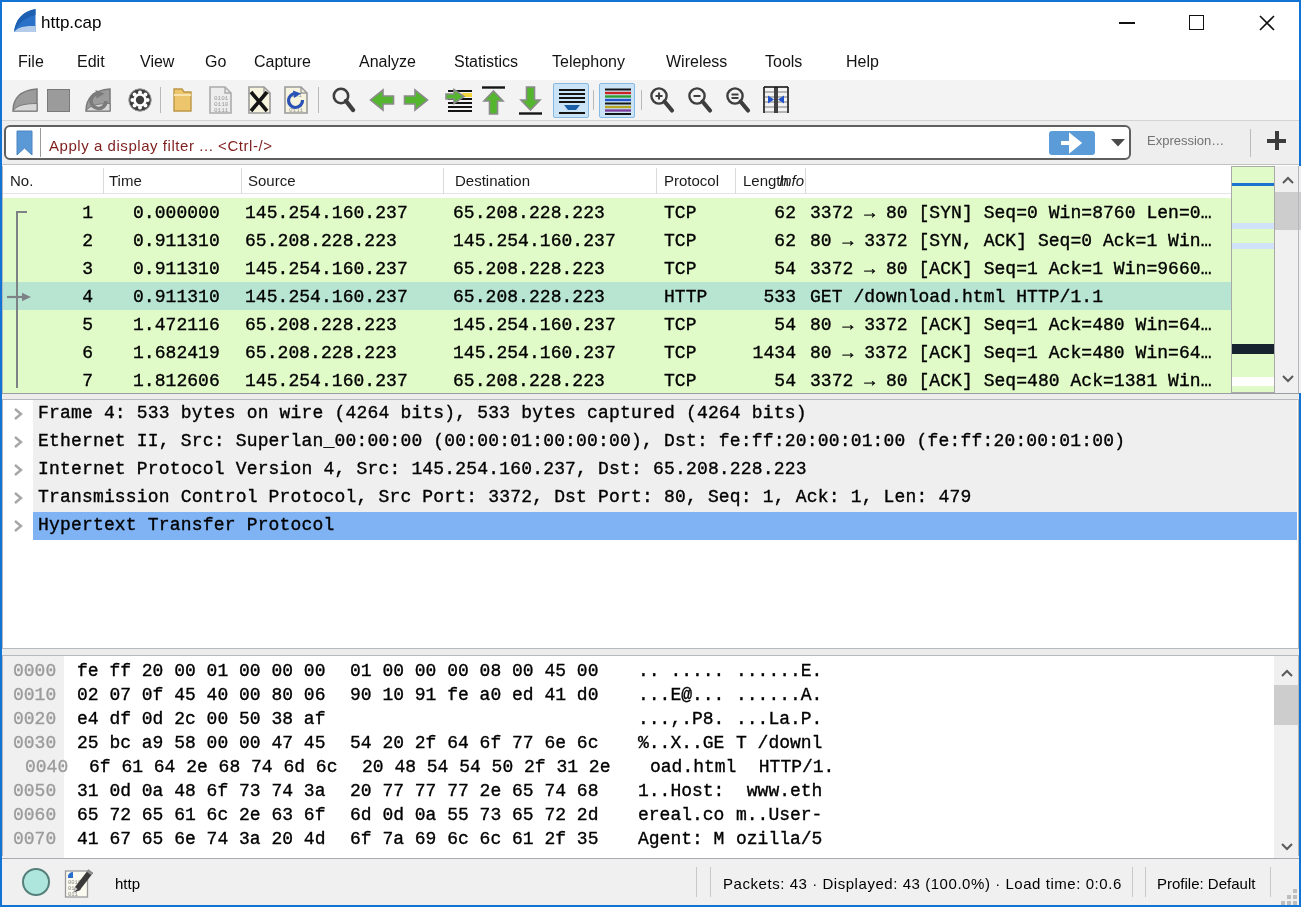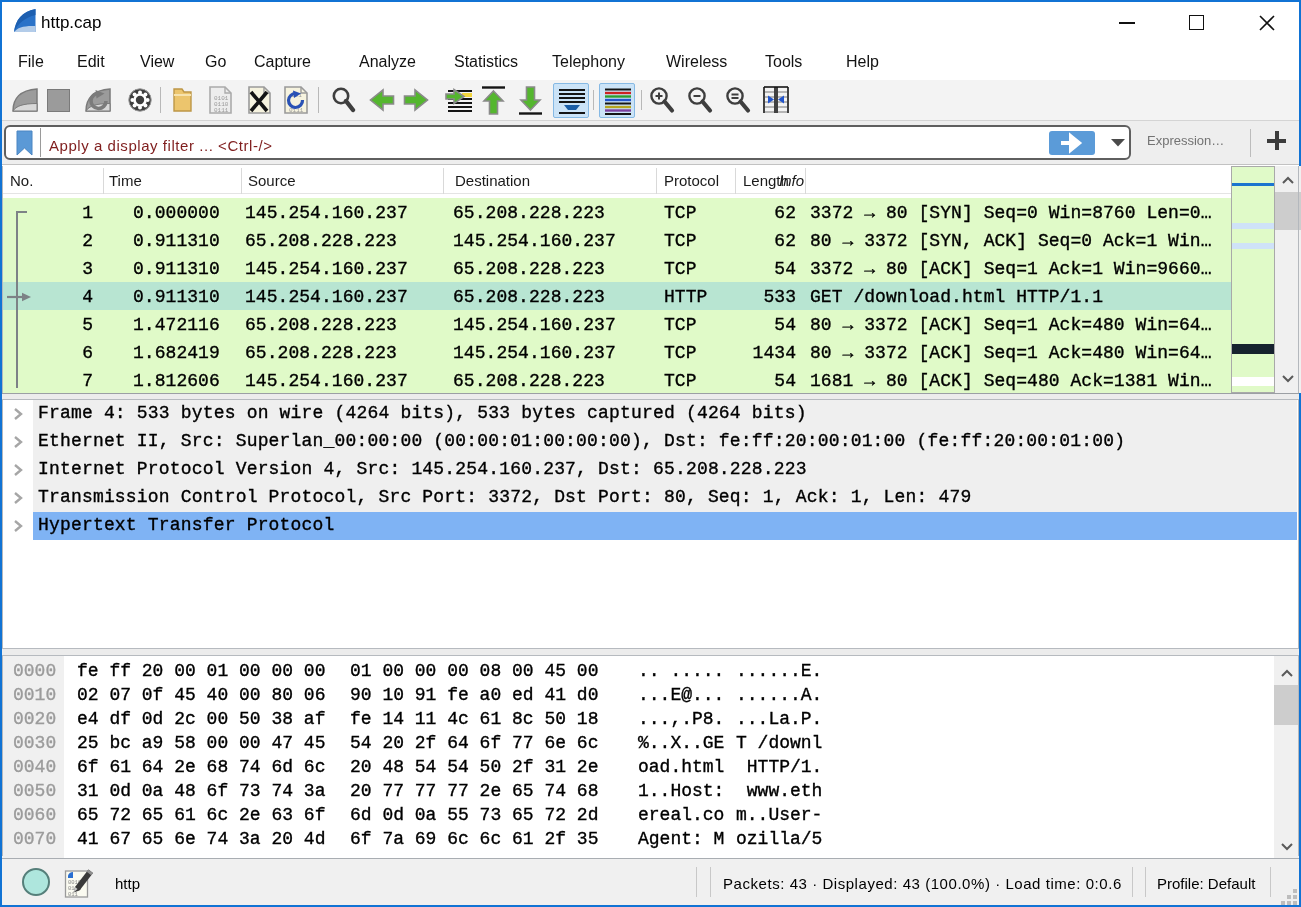--- a/index.html
+++ b/index.html
@@ -341,21 +341,21 @@
         <div class="c" style="left:735px; width:59px; text-align:right;">1434</div>
         <div class="c cinfo">80 → 3372 [ACK] Seq=1 Ack=480 Win=64…</div>
       </div>
       <div class="prow" style="top:168px;">
         <div class="c" style="left:53px; width:38px; text-align:right;">7</div>
         <div class="c ctime">1.812606</div>
         <div class="c csrc">145.254.160.237</div>
         <div class="c cdst">65.208.228.223</div>
         <div class="c cproto">TCP</div>
         <div class="c" style="left:735px; width:59px; text-align:right;">54</div>
-        <div class="c cinfo">1681 → 80 [ACK] Seq=480 Ack=1381 Win…</div>
+        <div class="c cinfo">3372 → 80 [ACK] Seq=480 Ack=1381 Win…</div>
       </div>
       <div class="abs" style="left:14px; top:13px; width:2px; height:177px; background:#7d8286;"></div>
       <div class="abs" style="left:14px; top:13px; width:11px; height:2px; background:#7d8286;"></div>
       <svg class="abs" style="left:4px; top:92px;" width="26" height="14" viewBox="0 0 26 14">
         <path d="M1 7 L17 7" stroke="#7d8286" stroke-width="2.2"></path>
         <path d="M16 2.8 L25 7 L16 11.2 Z" fill="#7d8286"></path>
       </svg>
     </div>
   <div id="minimap">
     <div class="abs" style="left:0; top:16px; width:42px; height:3px; background:#1b74cf;"></div>
@@ -414,23 +414,23 @@
       </svg>
       <div class="txt">Hypertext Transfer Protocol</div>
     </div>
   </div>
 
 <div id="hpane">
   <div id="hoffcol"></div>
   <div id="hrows">
       <div class="hrow" style="top:5px; left:0; width:1297px;"><span class="hoff">0000</span><span class="hx1">fe ff 20 00 01 00 00 00</span><span class="hx2">01 00 00 00 08 00 45 00</span><span class="ha1">.. .....</span><span class="ha2">......E.</span></div>
       <div class="hrow" style="top:29px; left:0; width:1297px;"><span class="hoff">0010</span><span class="hx1">02 07 0f 45 40 00 80 06</span><span class="hx2">90 10 91 fe a0 ed 41 d0</span><span class="ha1">...E@...</span><span class="ha2">......A.</span></div>
-      <div class="hrow" style="top:53px; left:0; width:1297px;"><span class="hoff">0020</span><span class="hx1">e4 df 0d 2c 00 50 38 af</span><span class="hx2">fe 14 11 4c 61 8c 50 18</span><span class="ha1">...,.P8.</span><span class="ha2">...La.P.</span></div>
+      <div class="hrow" style="top:53px; left:0; width:1297px;"><span class="hoff">0020</span><span class="hx1">e4 df 0d 2c 00 50 38 af</span><span class="ha1">...,.P8.</span><span class="ha2">...La.P.</span></div>
       <div class="hrow" style="top:77px; left:0; width:1297px;"><span class="hoff">0030</span><span class="hx1">25 bc a9 58 00 00 47 45</span><span class="hx2">54 20 2f 64 6f 77 6e 6c</span><span class="ha1">%..X..GE</span><span class="ha2">T /downl</span></div>
-      <div class="hrow" style="top:101px; left:0; width:1135px;"><span class="hoff">0040</span><span class="hx1">6f 61 64 2e 68 74 6d 6c</span><span class="hx2">20 48 54 54 50 2f 31 2e</span><span class="ha1">oad.html</span><span class="ha2"> HTTP/1.</span></div>
+      <div class="hrow" style="top:101px; left:12px; width:1135px;"><span class="hoff">0040</span><span class="hx1">6f 61 64 2e 68 74 6d 6c</span><span class="hx2">20 48 54 54 50 2f 31 2e</span><span class="ha1">oad.html</span><span class="ha2"> HTTP/1.</span></div>
       <div class="hrow" style="top:125px; left:0; width:1194px;"><span class="hoff">0050</span><span class="hx1">31 0d 0a 48 6f 73 74 3a</span><span class="hx2">20 77 77 77 2e 65 74 68</span><span class="ha1">1..Host:</span><span class="ha2"> www.eth</span></div>
       <div class="hrow" style="top:149px; left:0; width:1297px;"><span class="hoff">0060</span><span class="hx1">65 72 65 61 6c 2e 63 6f</span><span class="hx2">6d 0d 0a 55 73 65 72 2d</span><span class="ha1">ereal.co</span><span class="ha2">m..User-</span></div>
       <div class="hrow" style="top:173px; left:0; width:1297px;"><span class="hoff">0070</span><span class="hx1">41 67 65 6e 74 3a 20 4d</span><span class="hx2">6f 7a 69 6c 6c 61 2f 35</span><span class="ha1">Agent: M</span><span class="ha2">ozilla/5</span></div>
     </div>
   <div class="sbar" style="left:1272px; top:0; width:25px; height:202px;">
     <svg class="schev" style="top:12px;" viewBox="0 0 12 12">
         <path d="M1 8 L6 3 L11 8" stroke="#5a5a5a" stroke-width="2" fill="none"></path>
       </svg>
     <div class="sthumb" style="top:29px; height:40px;"></div>
     <svg class="schev" style="top:184px;" viewBox="0 0 12 12">

